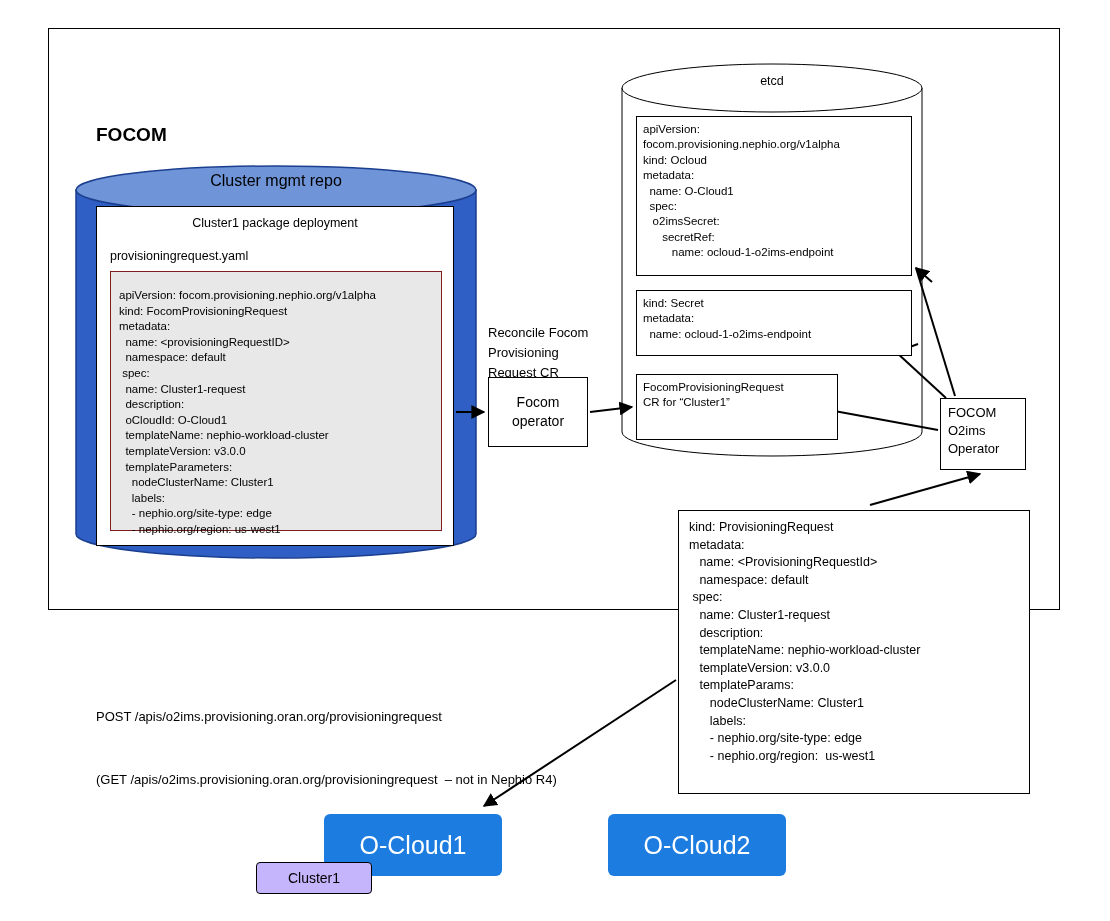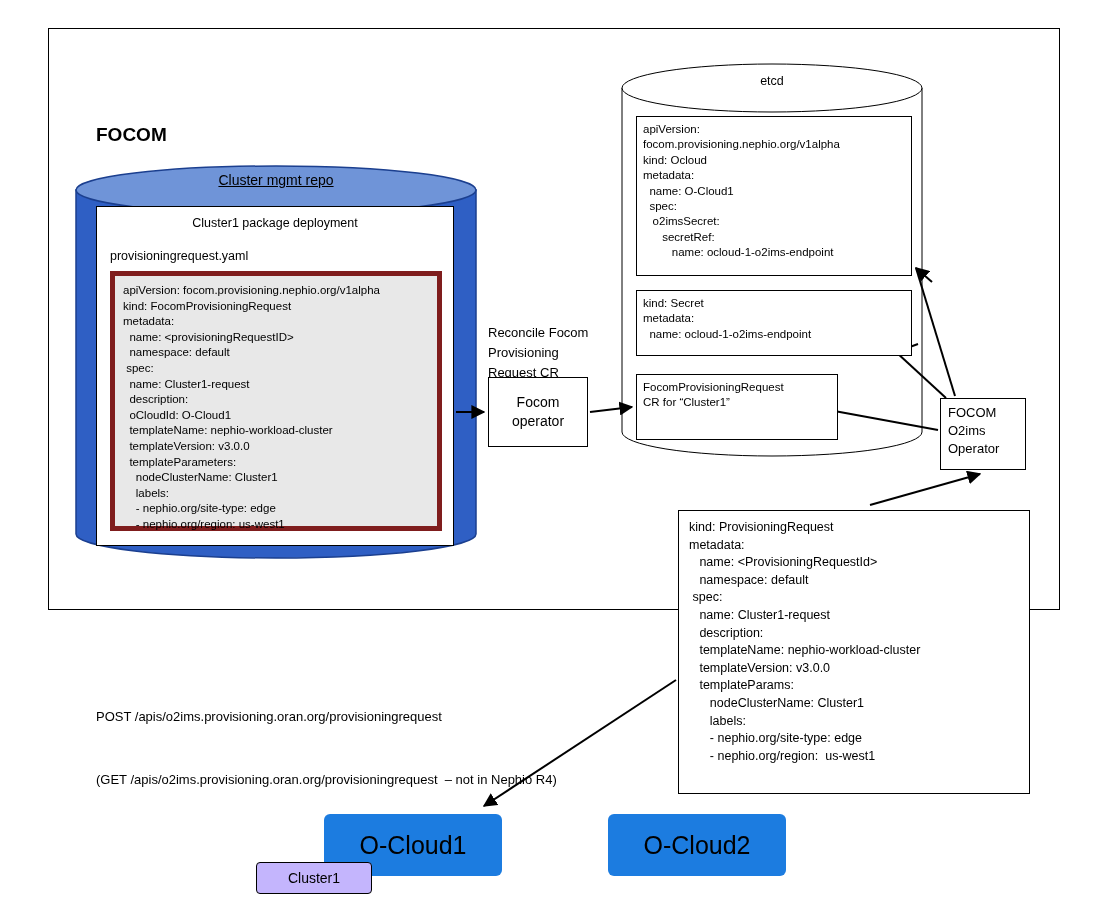--- a/index.html
+++ b/index.html
@@ -36,22 +36,21 @@
   }
   .focom-title {
     left: 96px; top: 124px;
     font-size: 19px;
     font-weight: bold;
   }
   .repo-label {
     left: 76px; top: 172px;
     width: 400px;
     text-align: center;
-    font-size: 14px;
-    text-decoration: underline;
+    font-size: 16px;
   }
   .pkg-box {
     left: 96px; top: 206px;
     width: 358px; height: 340px;
     background: #ffffff;
     border: 1px solid #000;
     box-sizing: border-box;
   }
   .pkg-title {
     left: 96px; top: 216px;
@@ -60,23 +59,23 @@
     font-size: 12.5px;
   }
   .pkg-file {
     left: 110px; top: 249px;
     font-size: 12.5px;
   }
   .yaml-box {
     left: 110px; top: 271px;
     width: 332px; height: 260px;
     background: #e8e8e8;
-    border: 5px solid #7f1d1d;
-    box-sizing: border-box;
-    padding: 7px 8px;
+    border: 1px solid #7f1d1d;
+    box-sizing: border-box;
+    padding: 16px 8px;
   }
   .yaml-line {
     font-size: 11.5px;
     line-height: 15.6px;
     white-space: pre;
   }
   .etcd-label {
     left: 622px; top: 74px;
     width: 300px;
     text-align: center;
@@ -158,21 +157,21 @@
   .post-text {
     left: 96px; top: 664px;
     font-size: 13px;
     line-height: 21px;
     white-space: pre;
   }
   
   .ocloud {
     background: #1c7ce0;
     border-radius: 6px;
-    color: #000000;
+    color: #ffffff;
     font-size: 25px;
     display: flex;
     align-items: center;
     justify-content: center;
   }
   .ocloud1 { left: 324px; top: 814px; width: 178px; height: 62px; }
   .ocloud2 { left: 608px; top: 814px; width: 178px; height: 62px; }
   .cluster1-chip {
     left: 256px; top: 862px;
     width: 114px; height: 30px;

